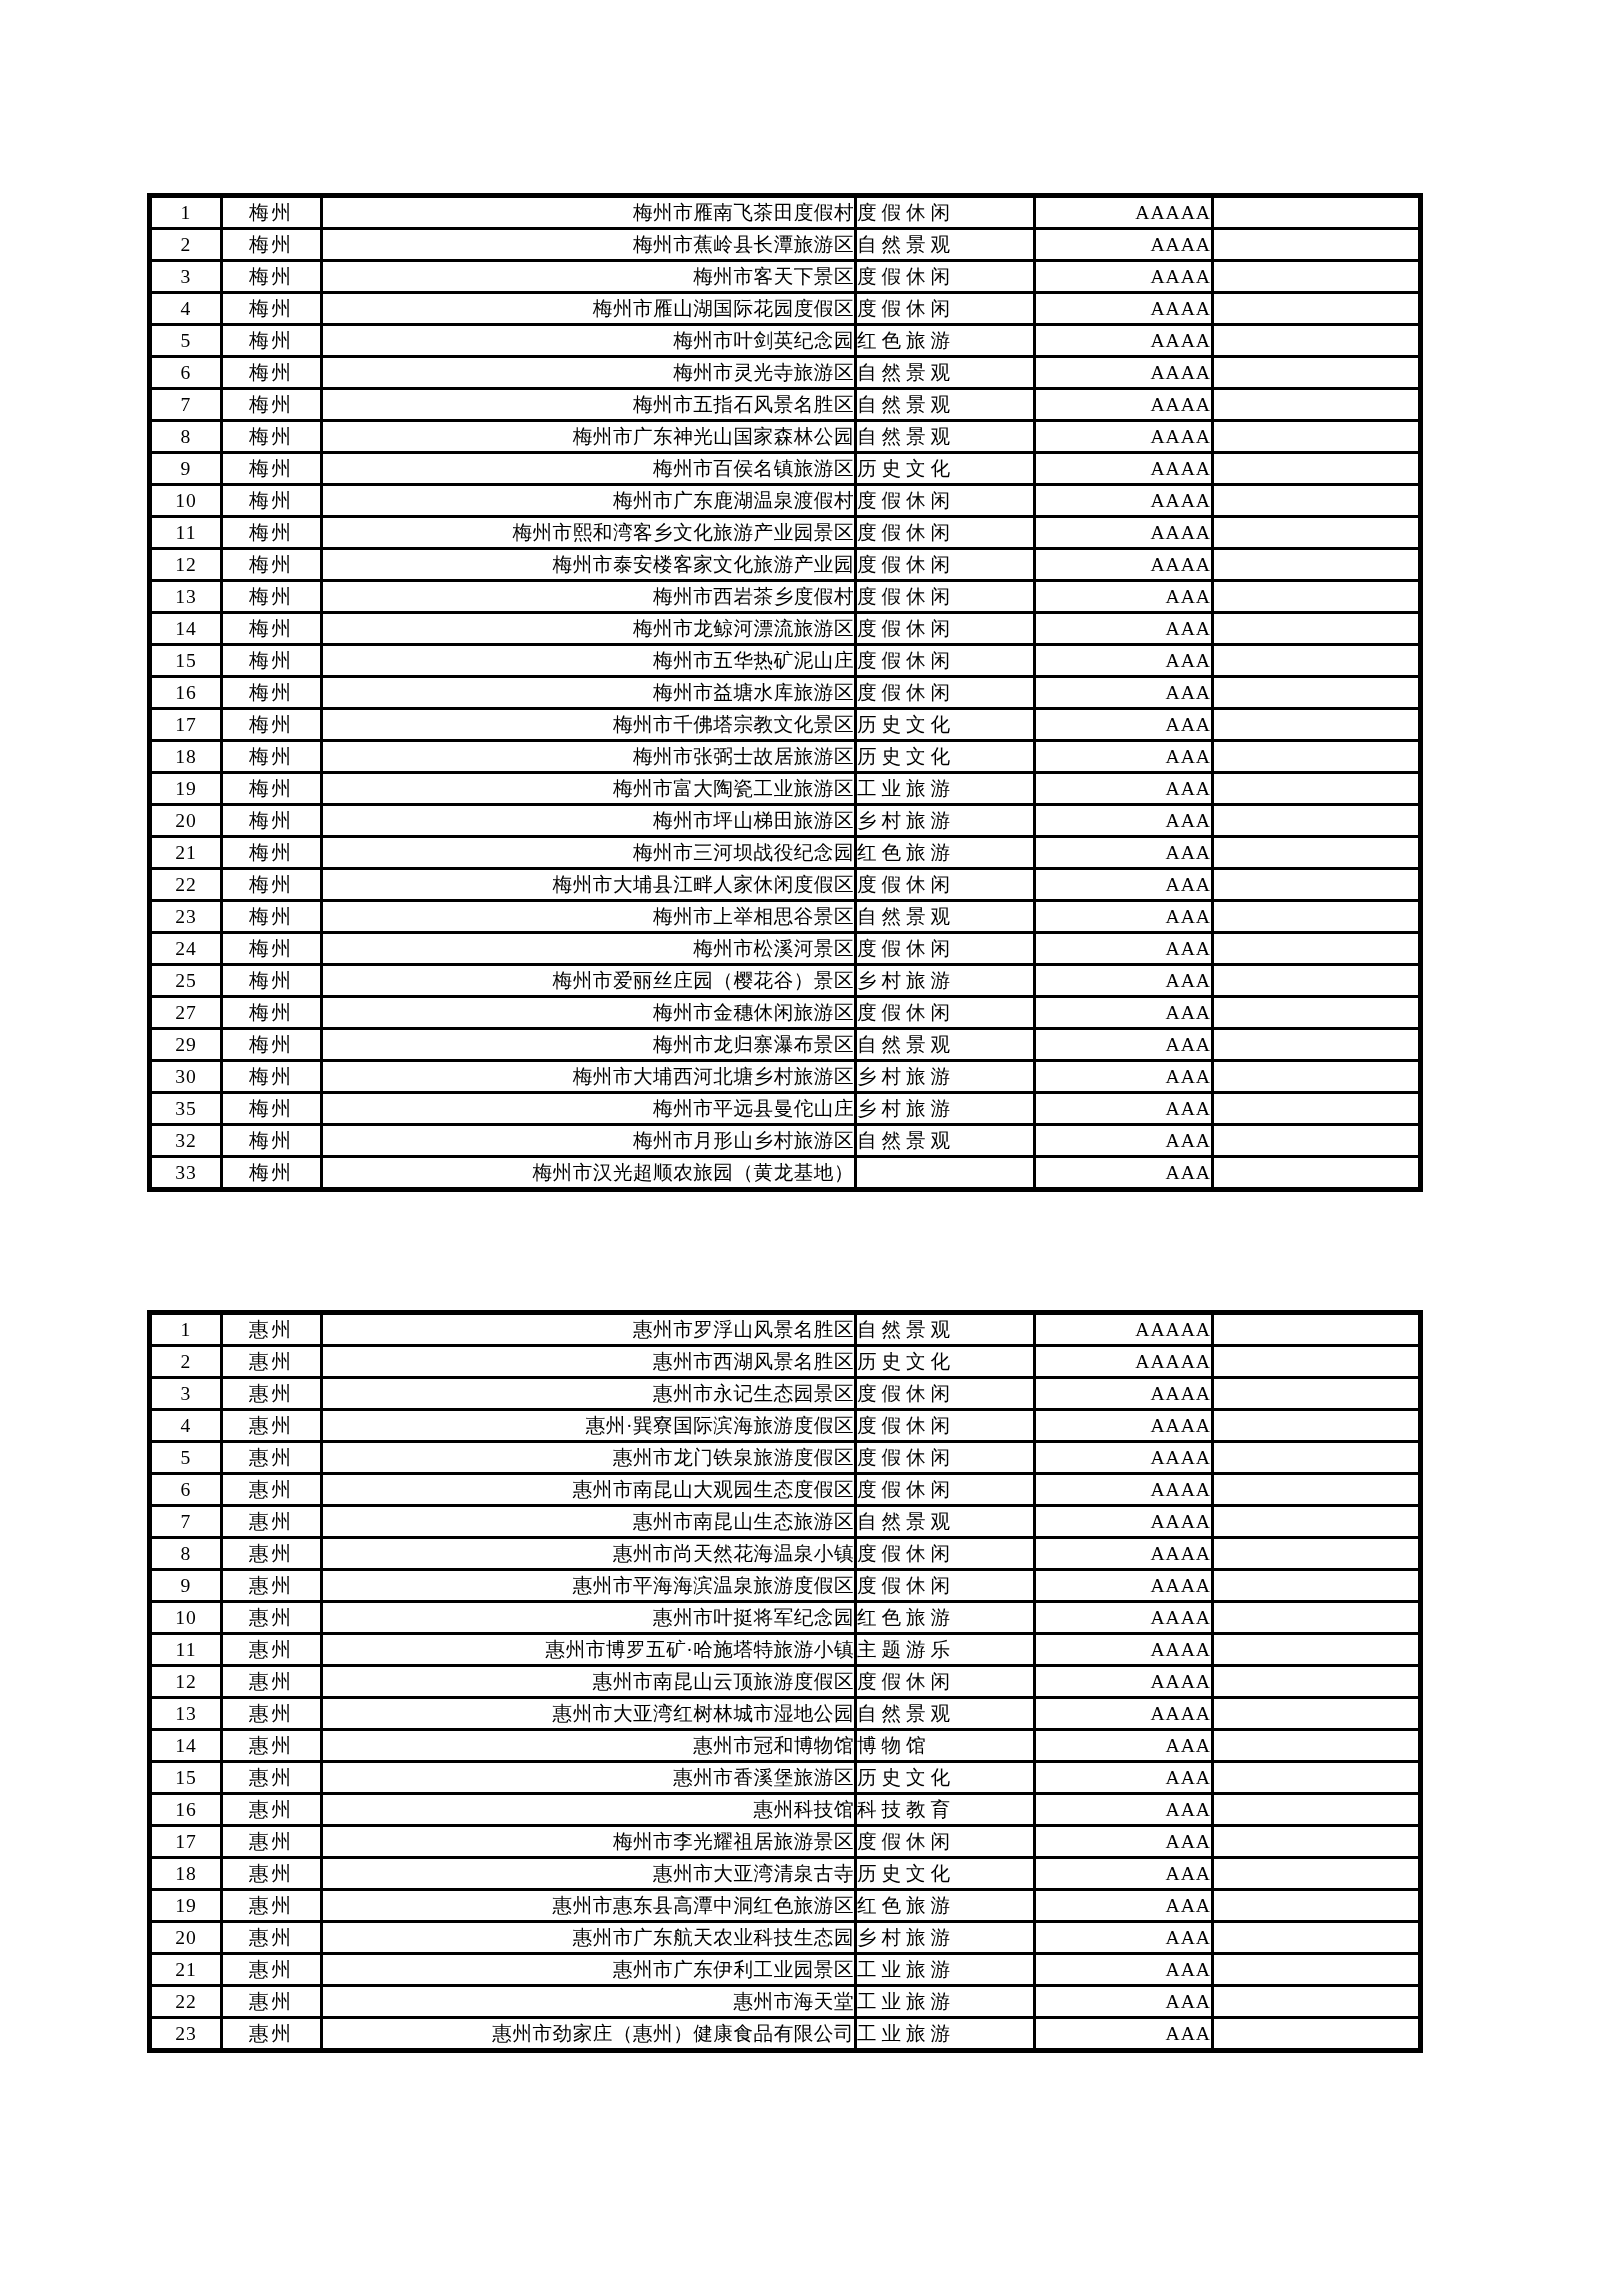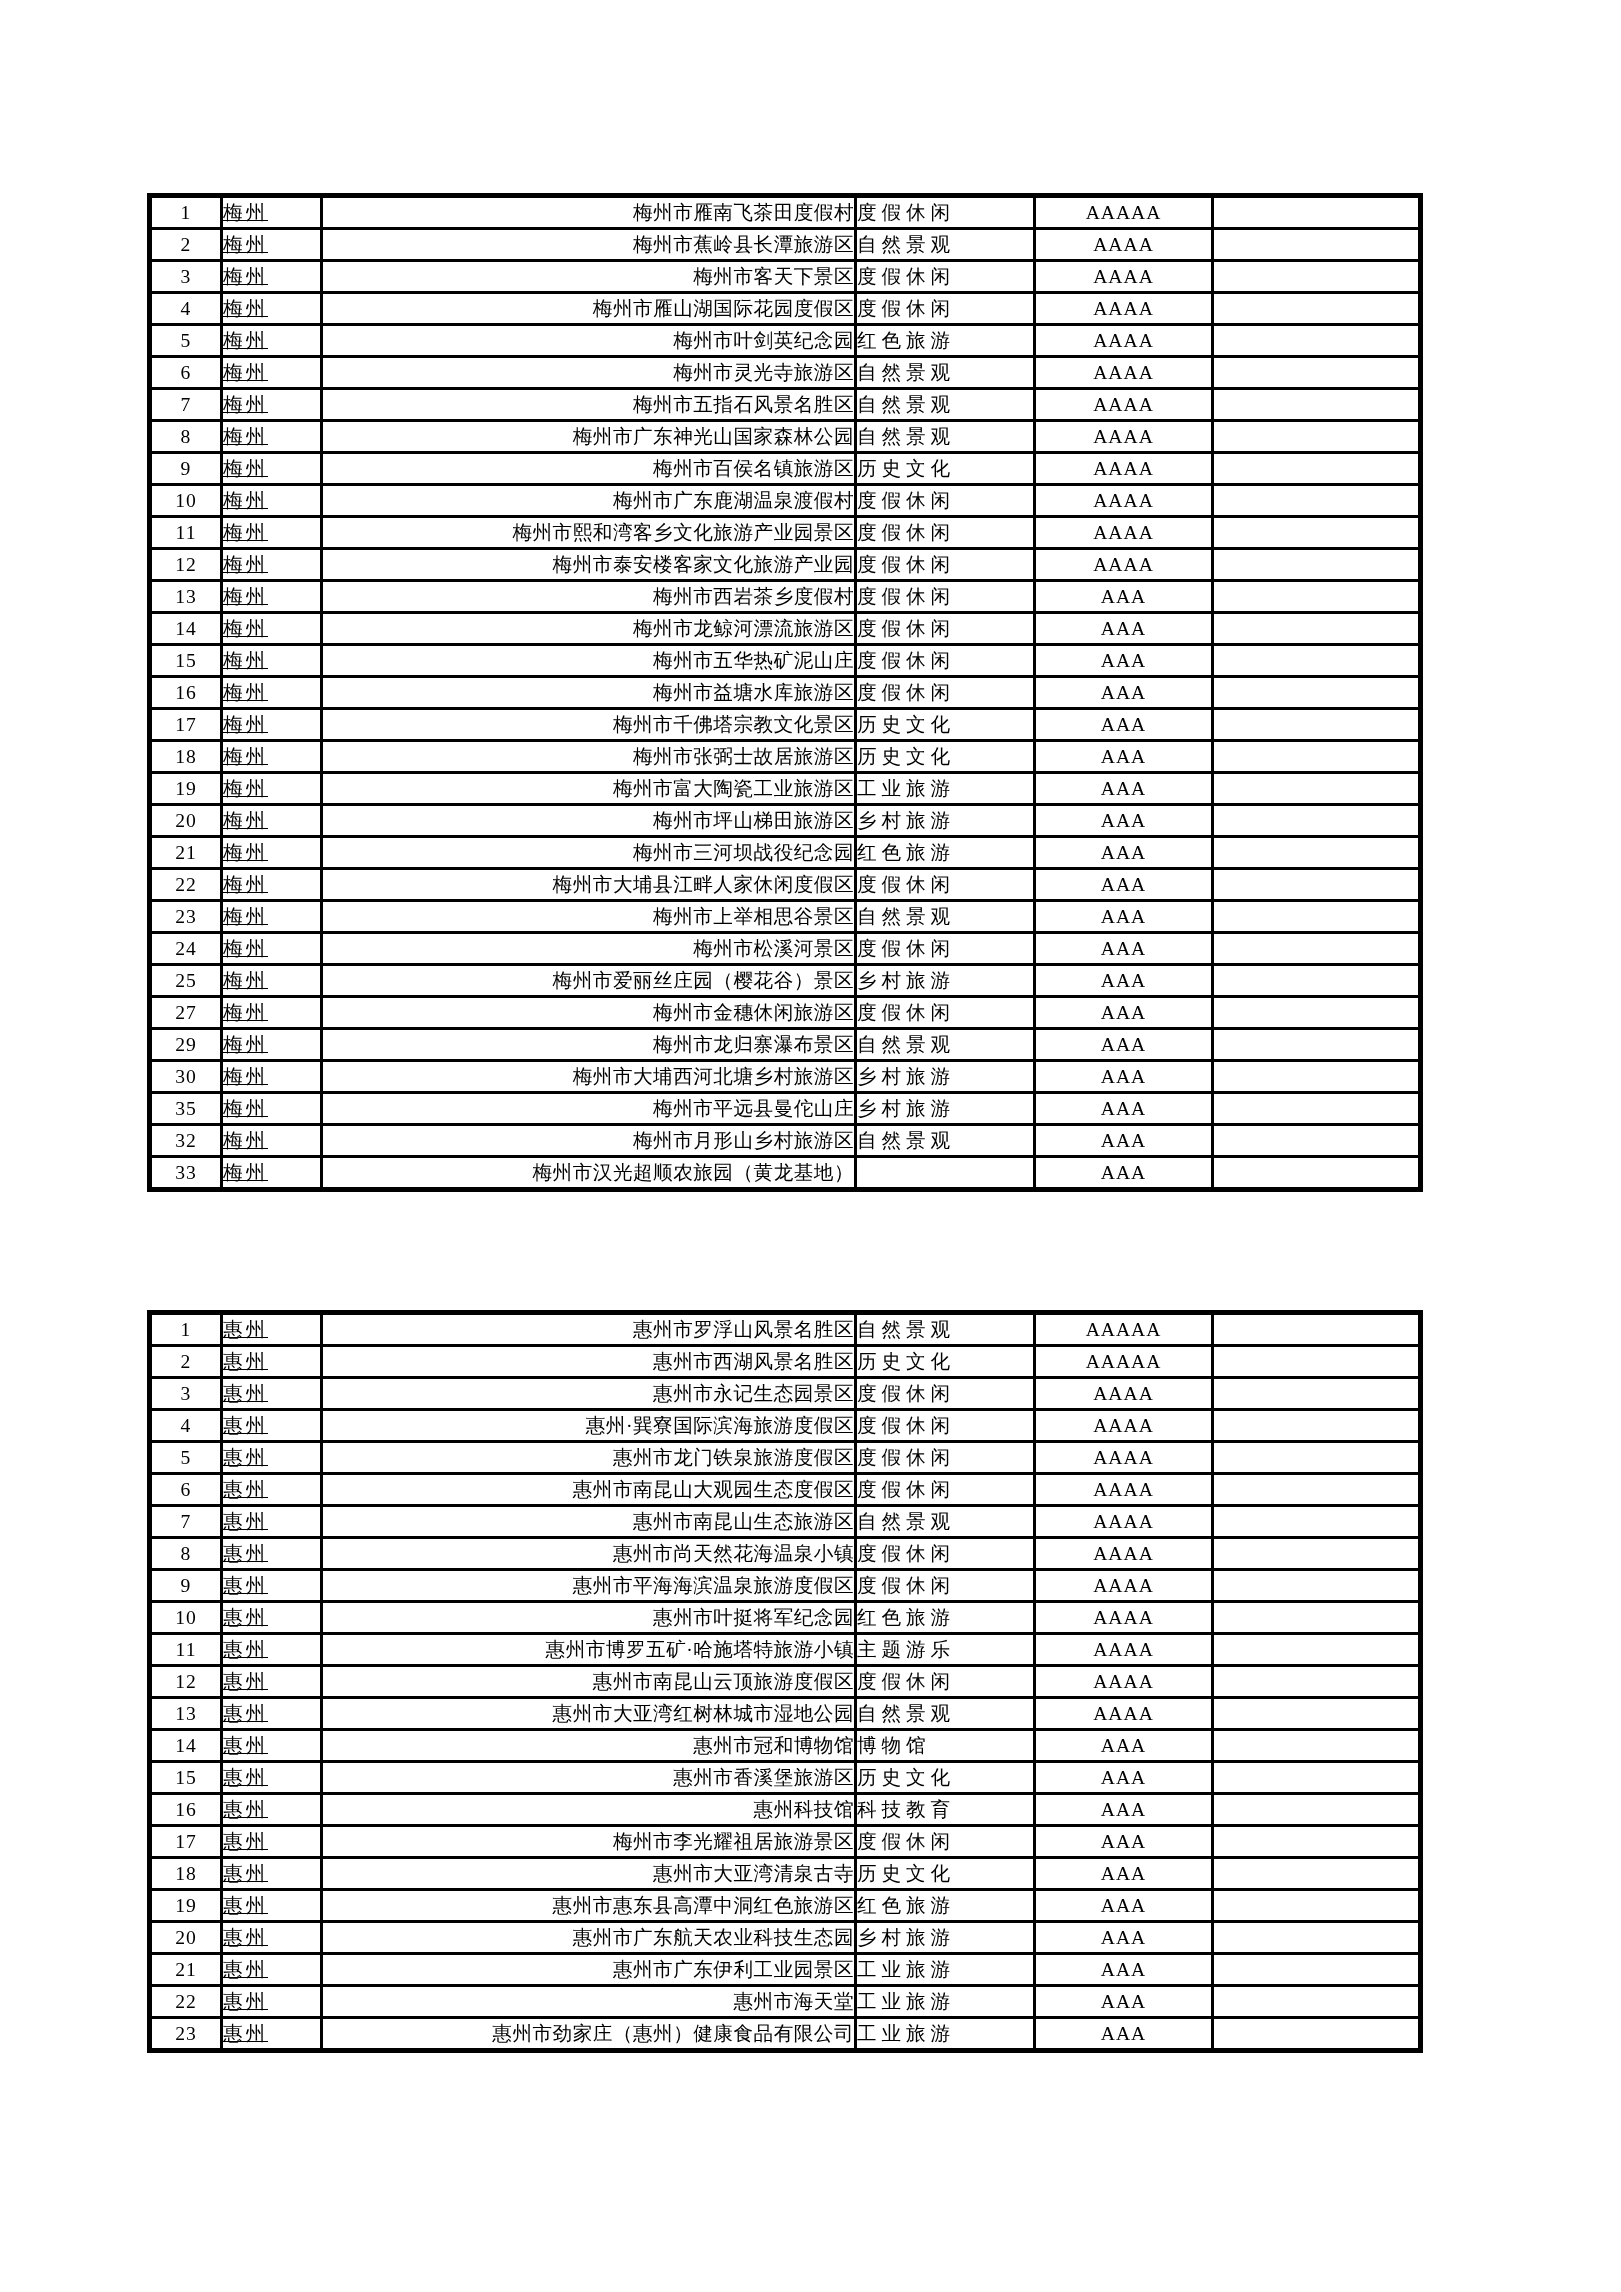--- a/index.html
+++ b/index.html
@@ -35,35 +35,35 @@
     vertical-align: middle;
     font-size: 19.6px;
     line-height: 1;
   }
   td.num {
     text-align: center;
     font-size: 21.6px;
     letter-spacing: 1px;
   }
   td.city {
+    text-align: center;
     letter-spacing: 2.9px;
-    text-decoration: underline;
   }
   td.name {
     text-align: right;
     padding-left: 5.9px;
     letter-spacing: 0.5px;
   }
   td.category {
     text-align: left;
     padding-left: 7.8px;
     letter-spacing: 4.9px;
   }
   td.rating {
-    text-align: center;
+    text-align: right;
     padding-left: 7.8px;
     font-size: 23.5px;
     letter-spacing: 1px;
   }
   td.note {
     text-align: left;
   }
 </style>
 </head>
 <body>

